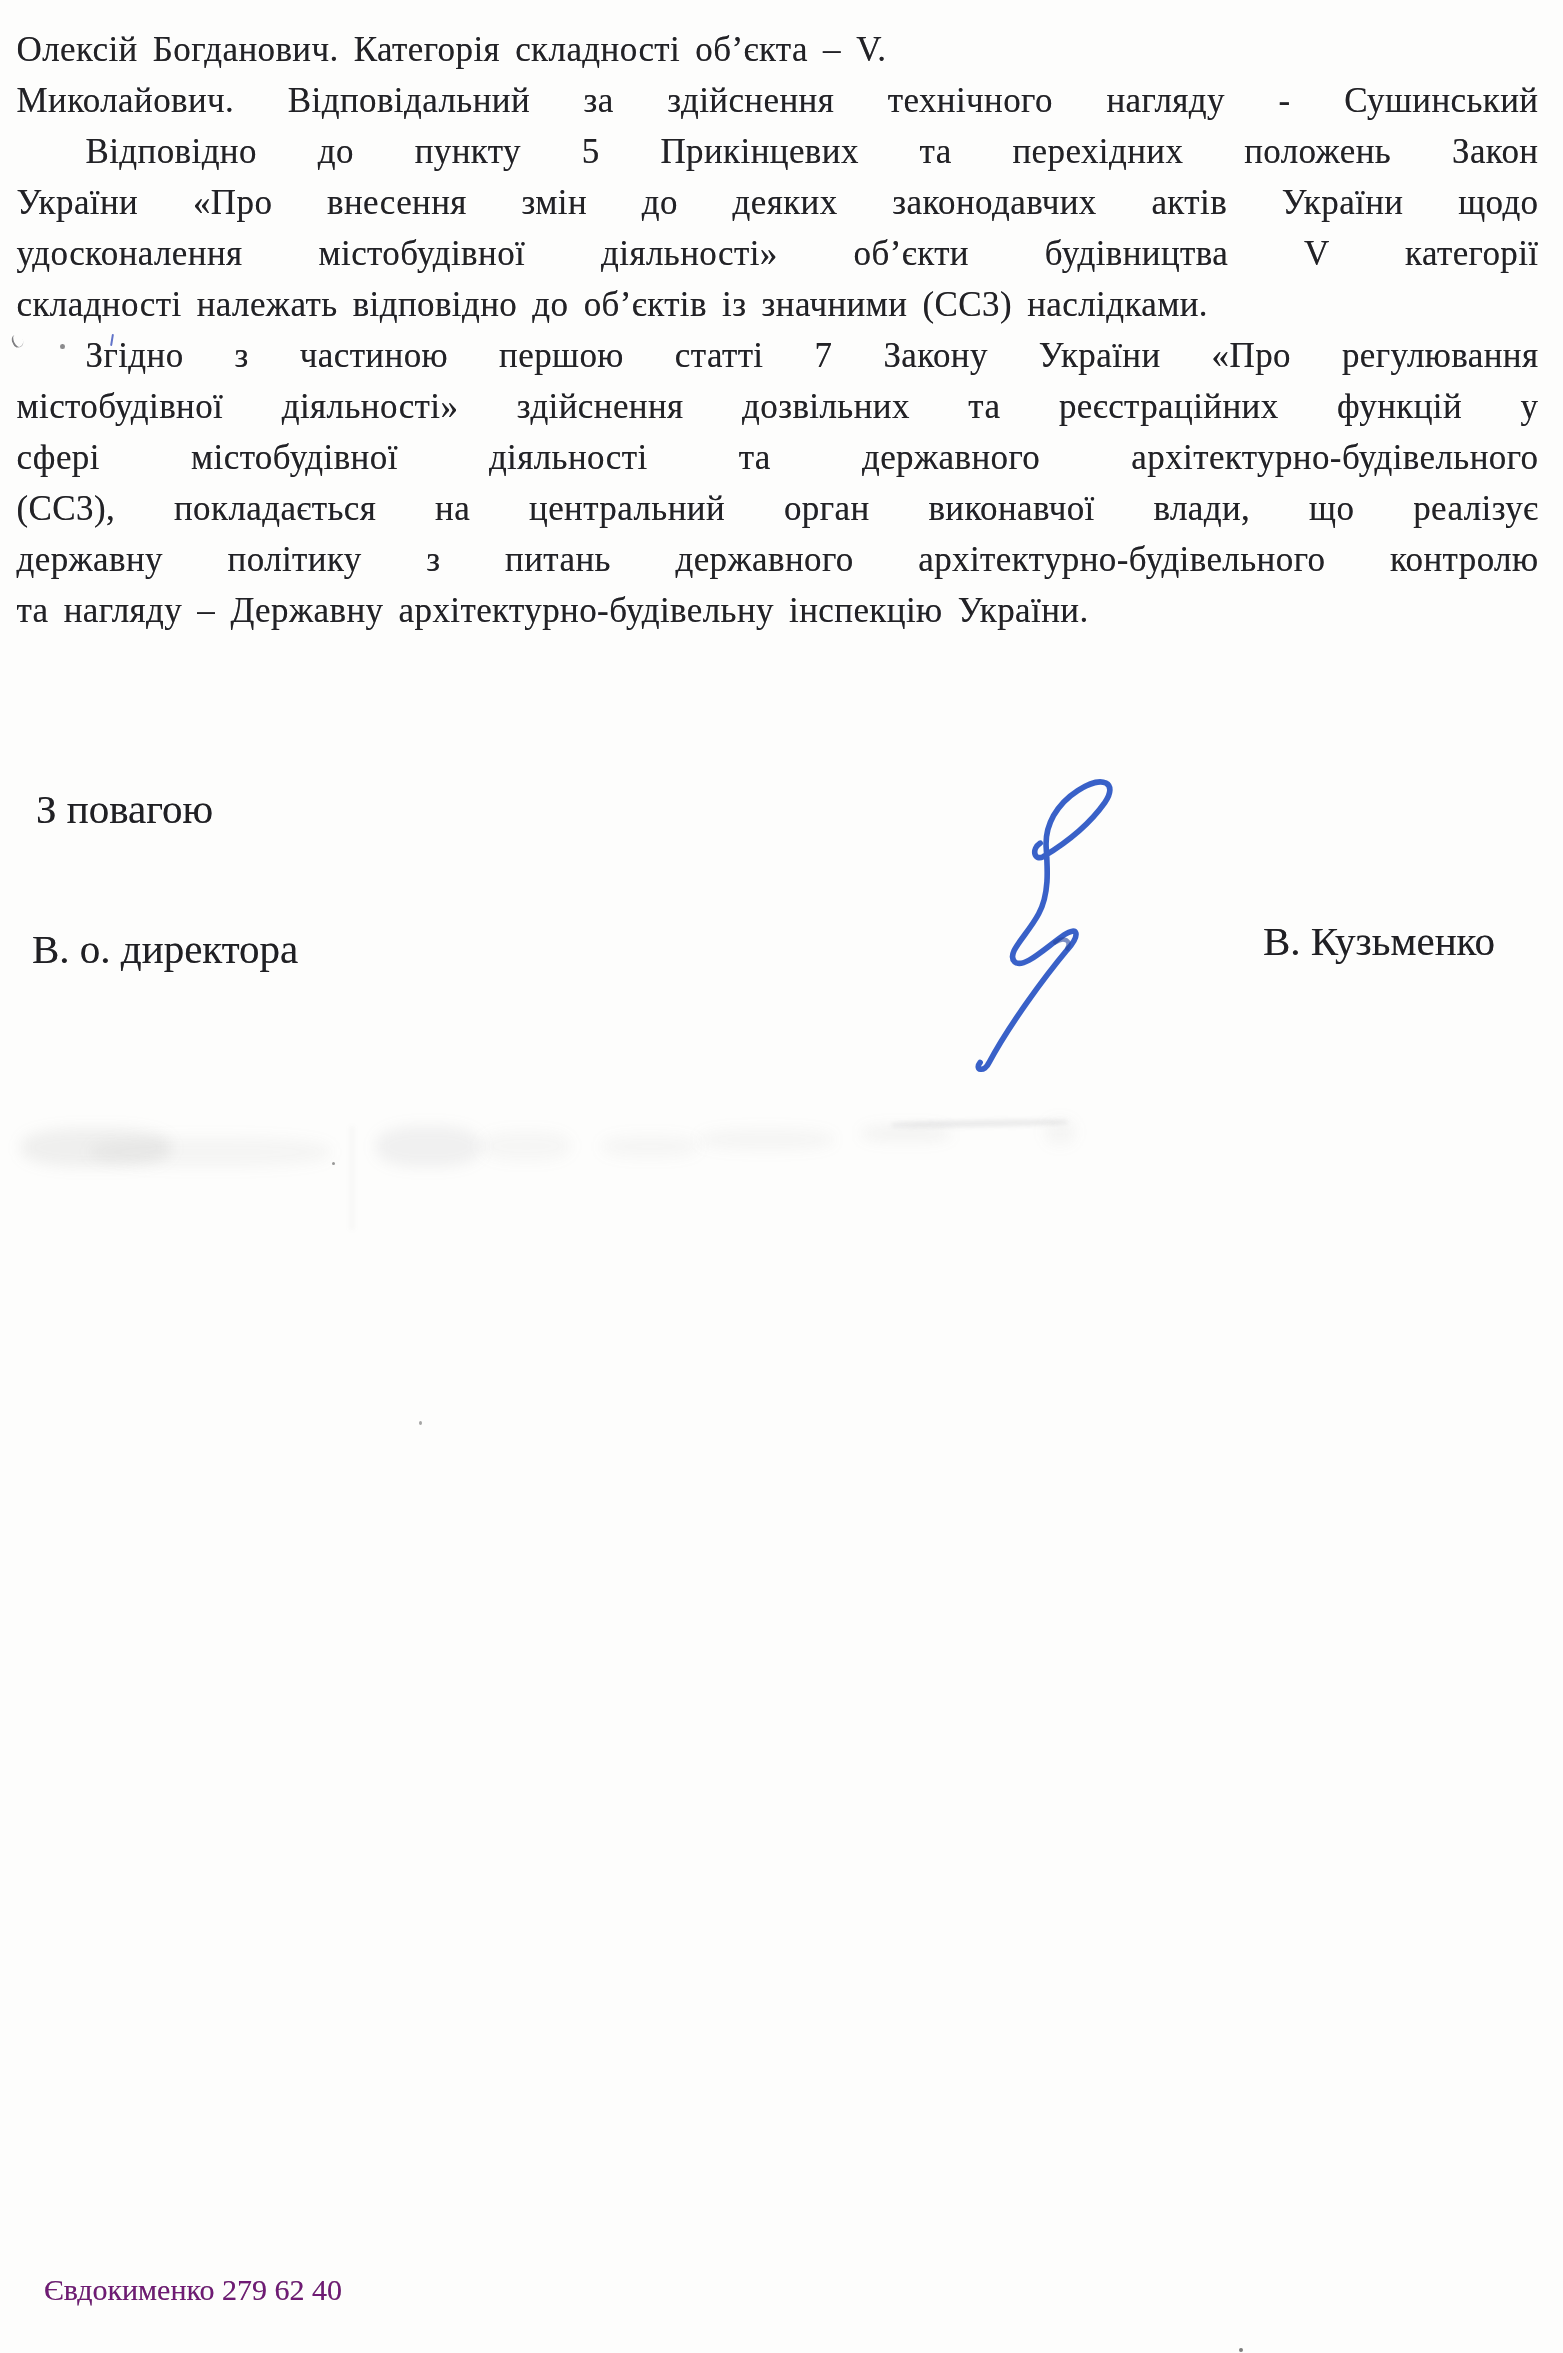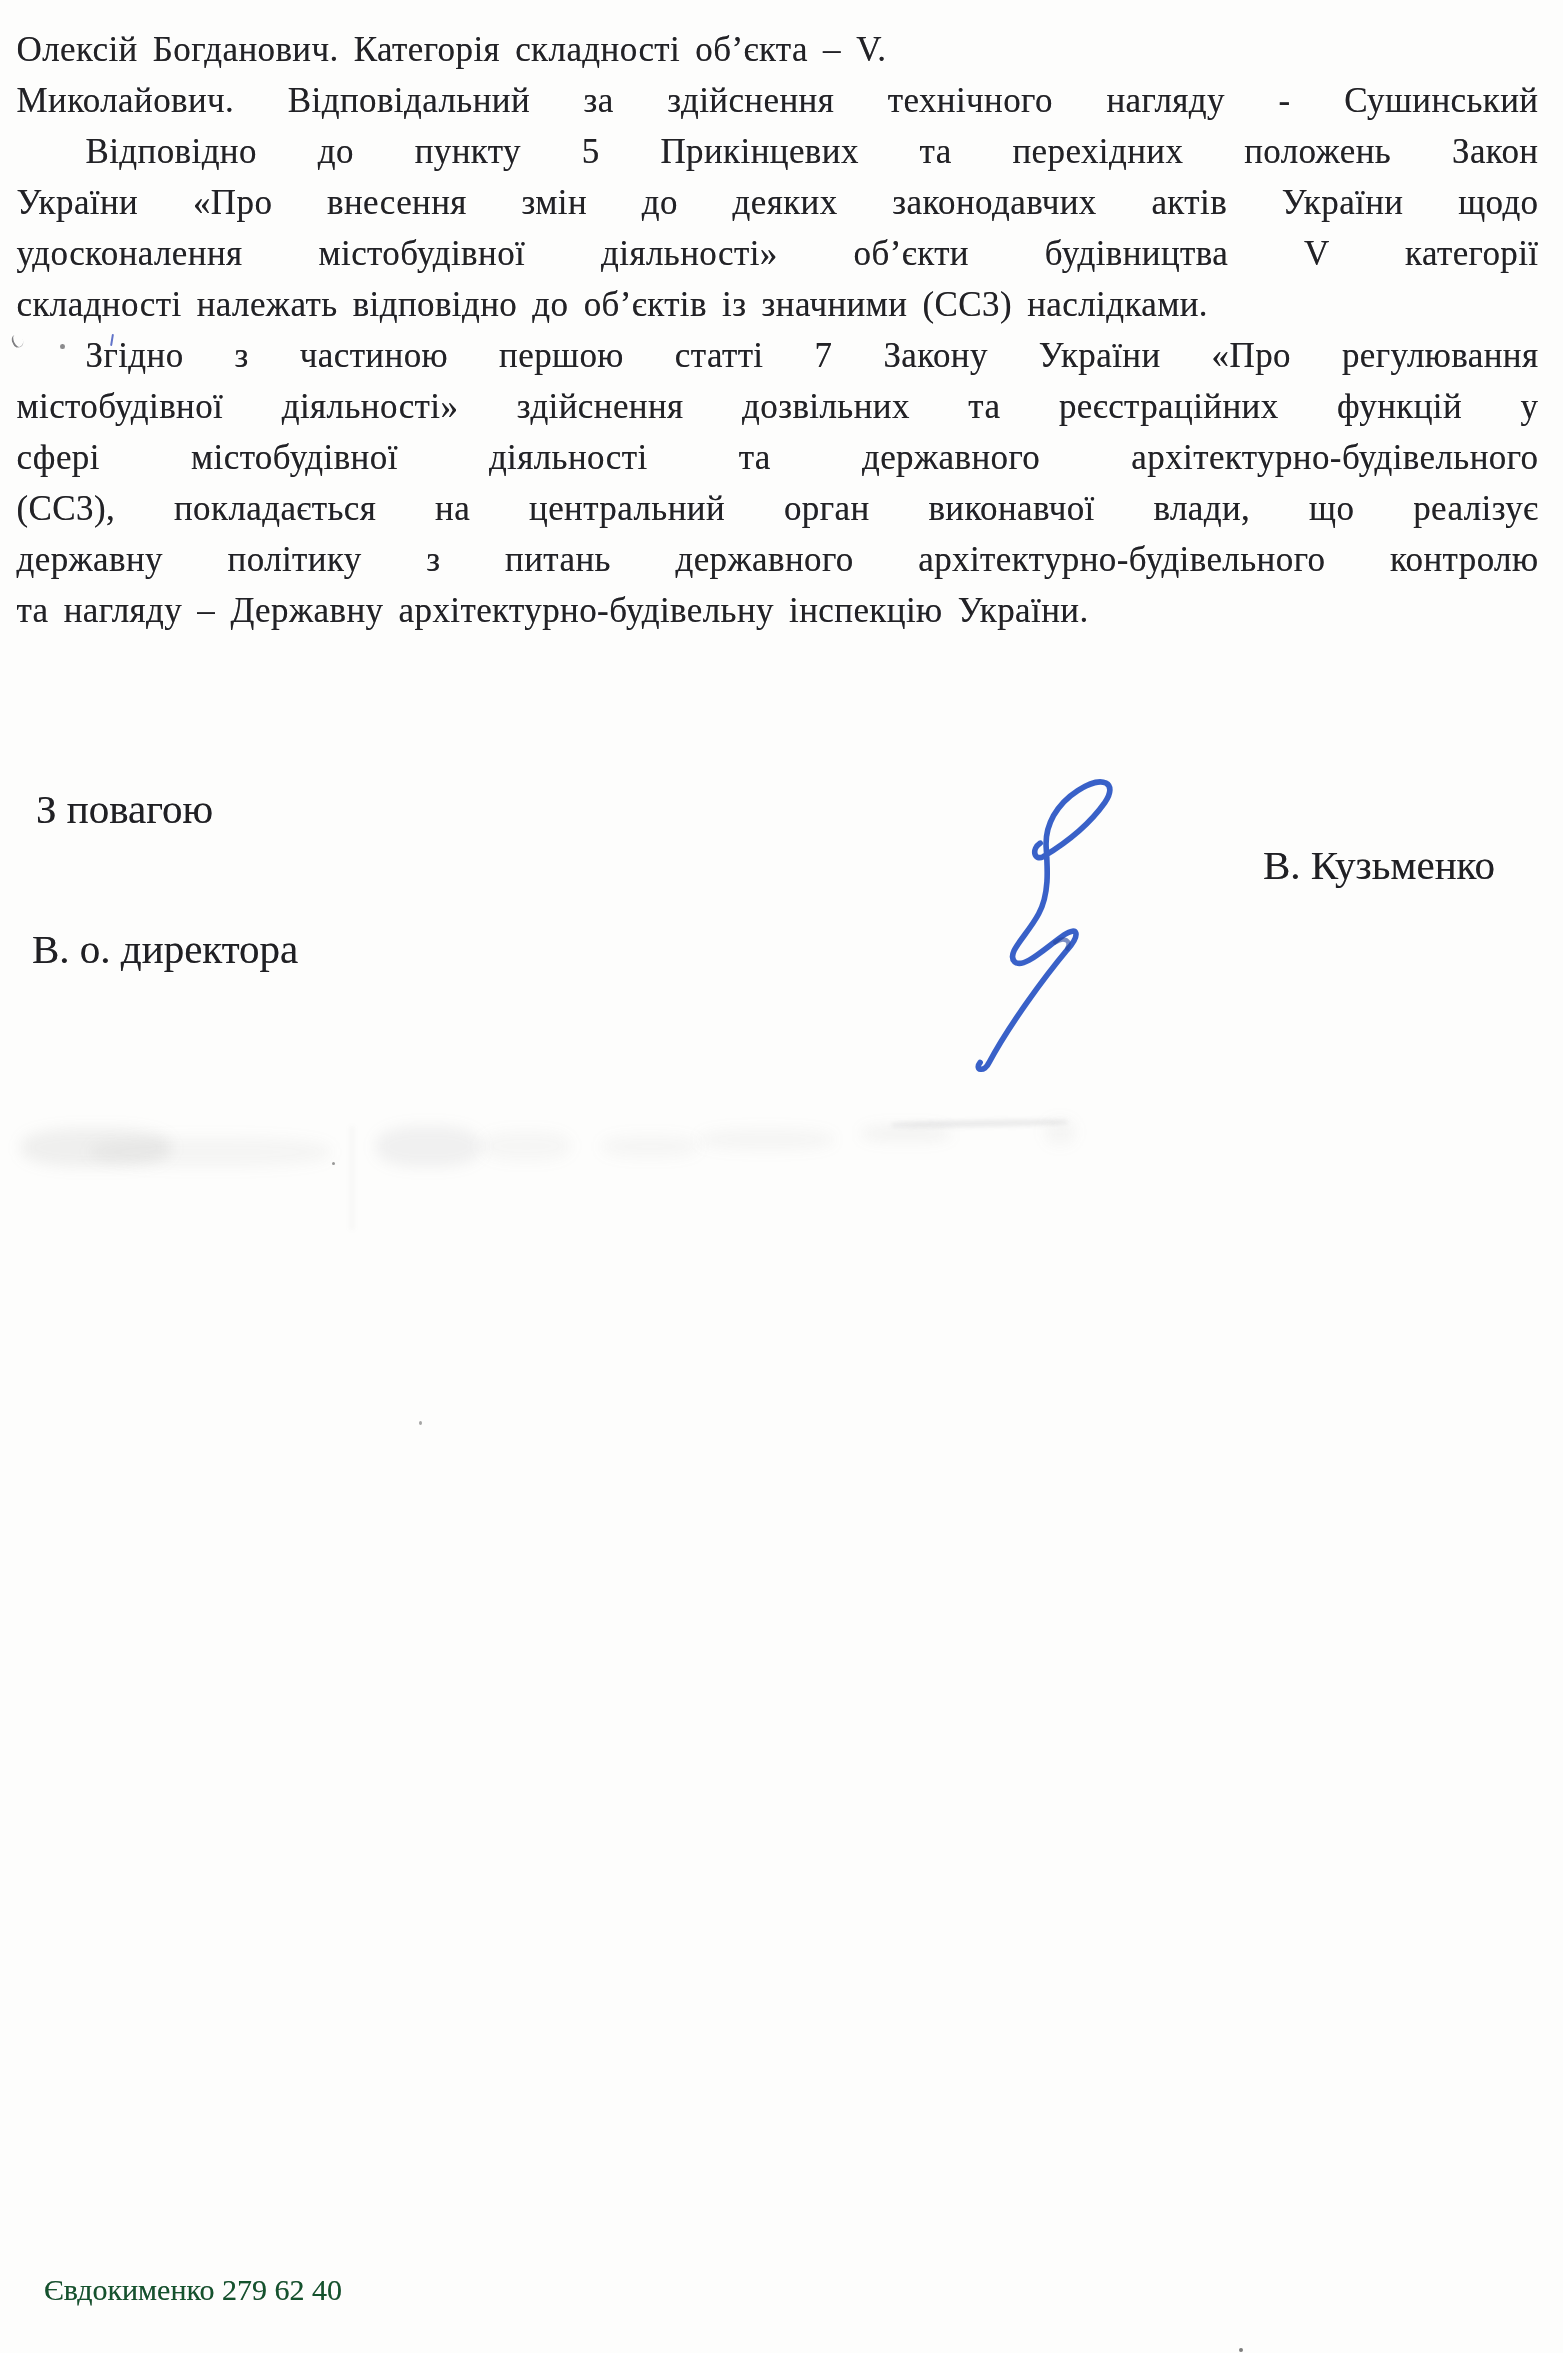--- a/index.html
+++ b/index.html
@@ -47,38 +47,38 @@
   .closing-line {
     position: absolute;
     font-size: 41px;
     line-height: 1.15;
     color: #202024;
     text-shadow: 0 0 0.5px rgba(35,35,40,0.5);
     white-space: nowrap;
   }
   #salutation   { left: 36px;  top: 786px; }
   #signer-title { left: 32px;  top: 891px; margin-top: 35px; }
-  #signer-name  { left: 1263px; top: 842px; }
+  #signer-name  { left: 1263px; top: 918px; }
 
   
   #signature {
     position: absolute;
     left: 965px;
     top: 765px;
     width: 233px;
     height: 308px;
   }
 
   
   #footer-contact {
     position: absolute;
     left: 44px;
     top: 2273px;
     font-size: 30px;
-    color: #14532d;
+    color: #701a75;
     text-shadow: 0 0 0.5px rgba(35,35,40,0.5);
     white-space: nowrap;
   }
 
   
   .smudge {
     position: absolute;
     border-radius: 40%;
     filter: blur(6.8px);
     pointer-events: none;

